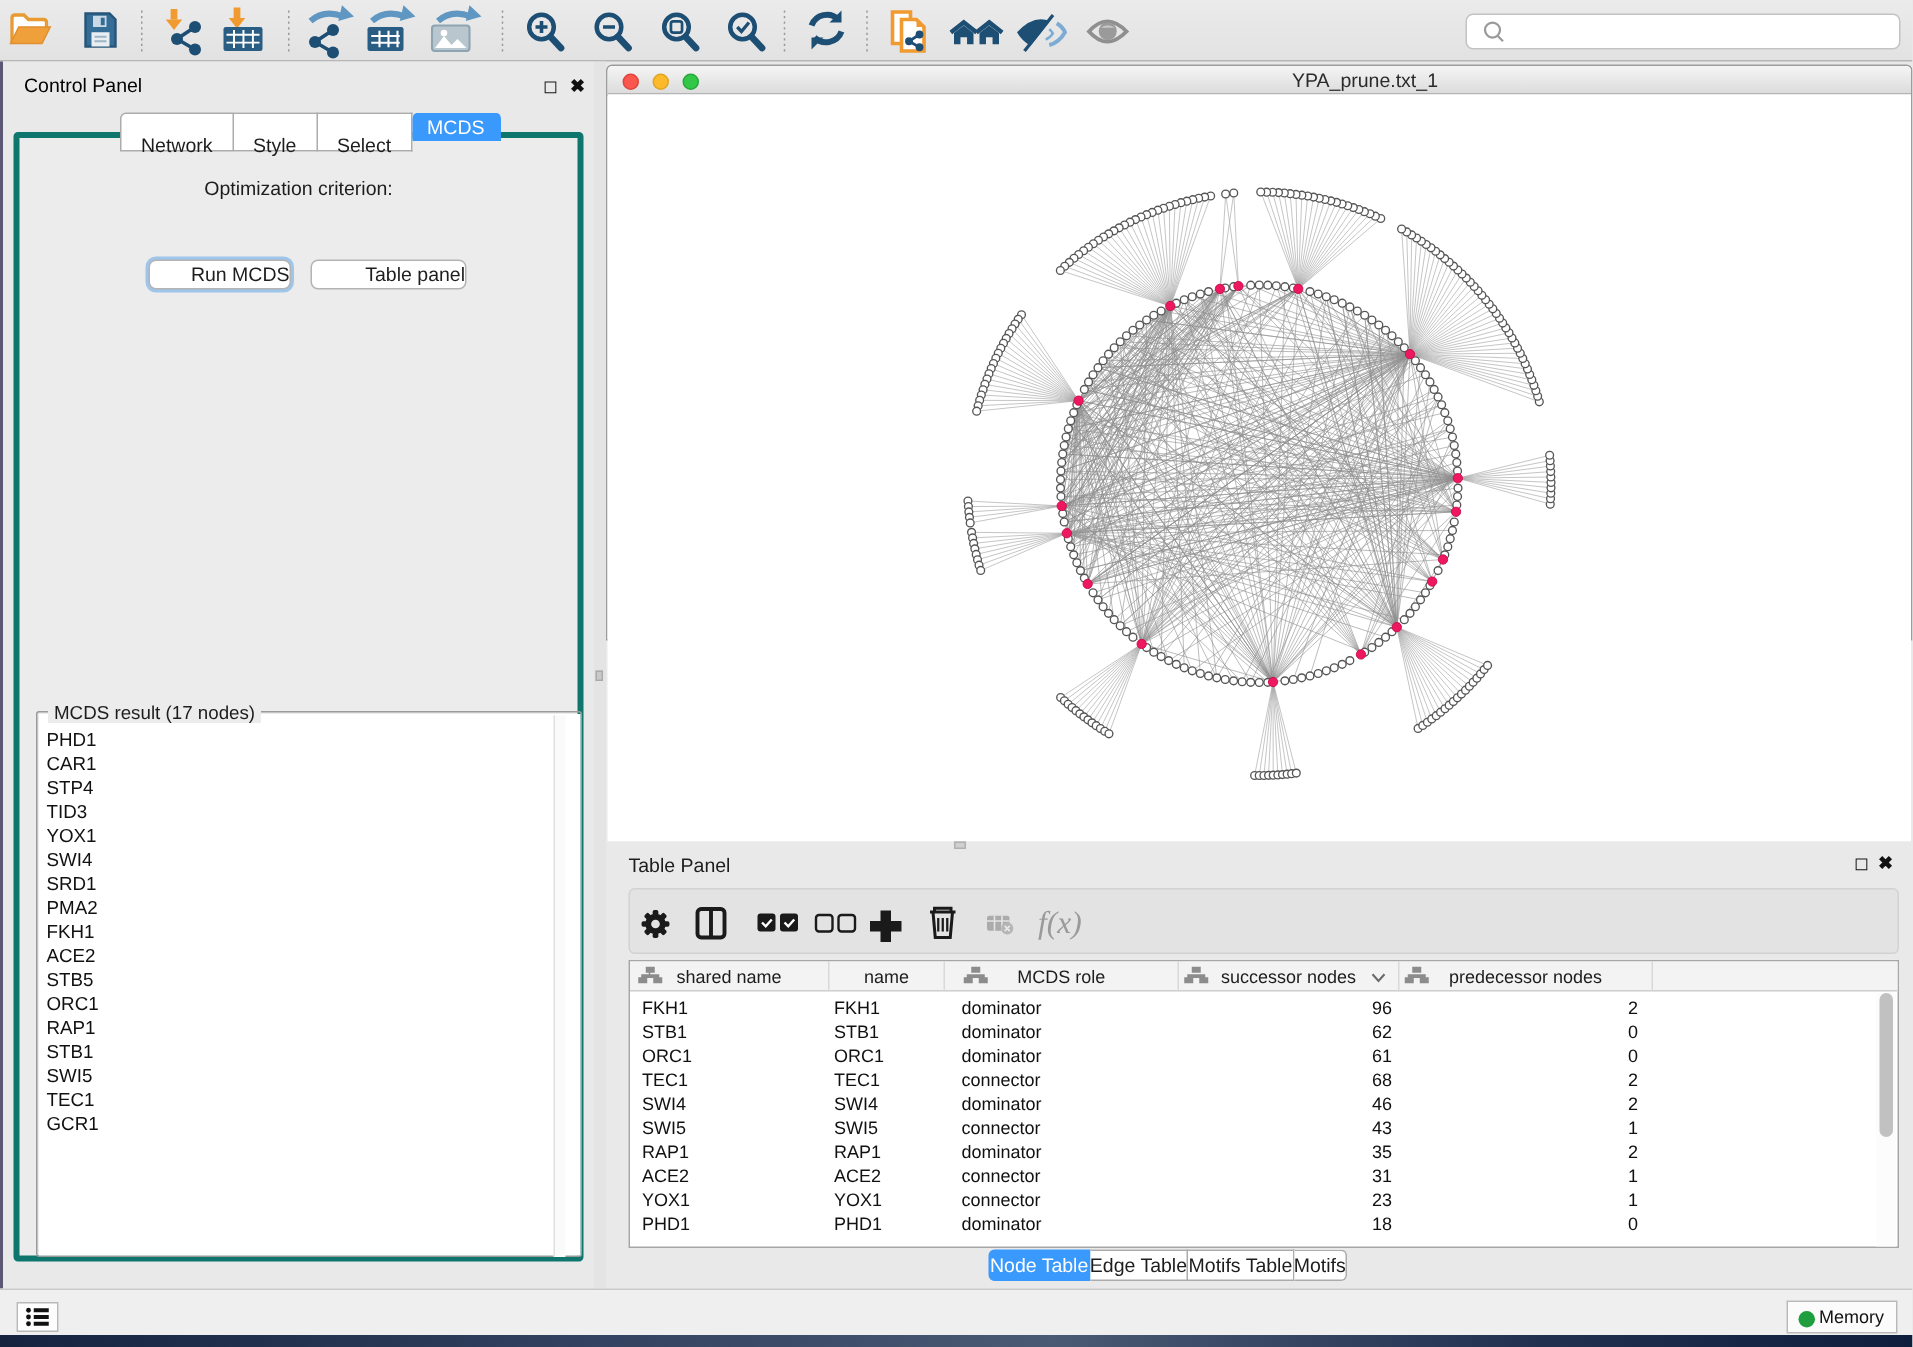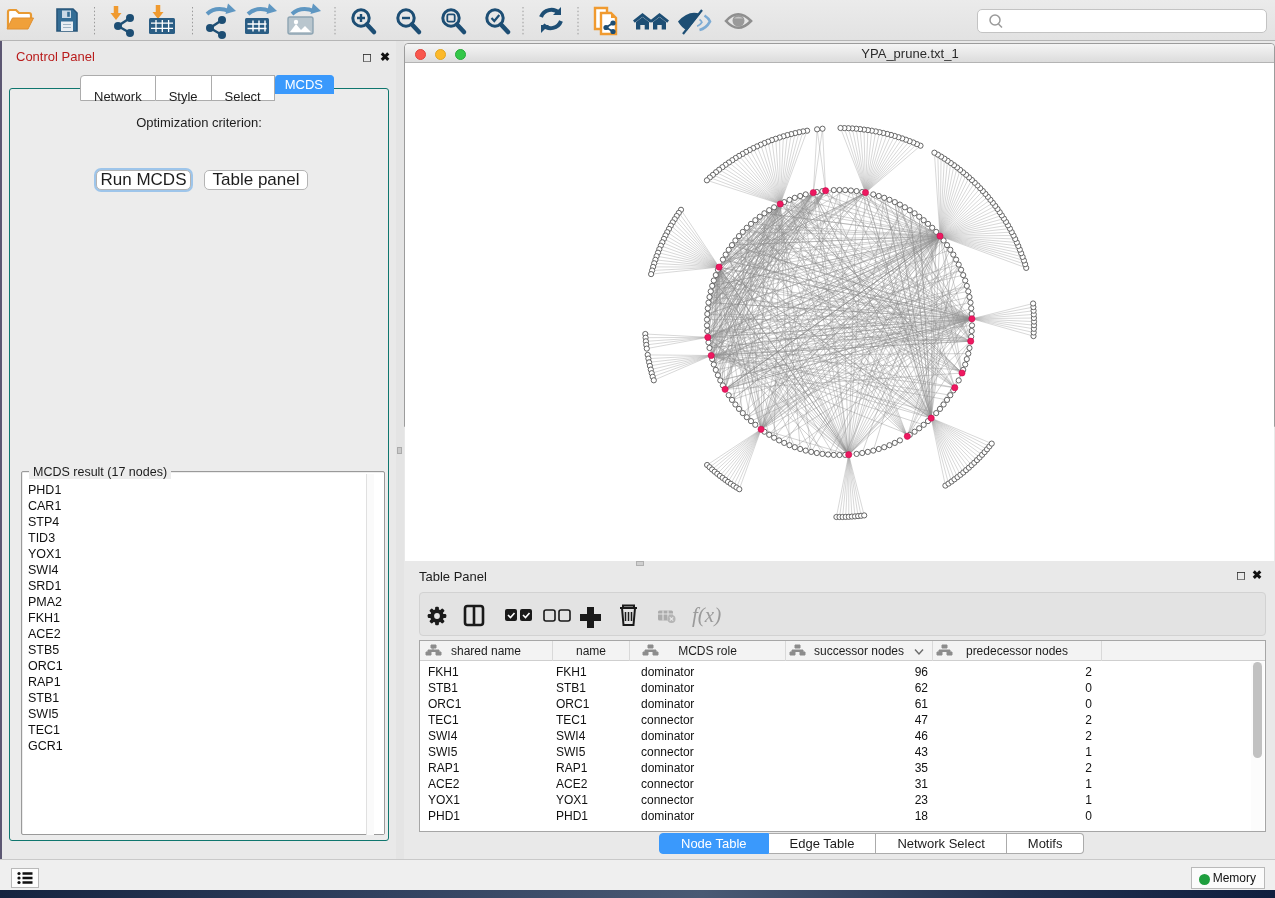--- a/index.html
+++ b/index.html
@@ -7,38 +7,38 @@
   .abs { position:absolute; }
   
   #toolbar { left:0; top:0; width:1275px; height:41px;
     background:linear-gradient(#ebebeb,#e2e2e2); border-bottom:1px solid #b6b6b6; }
   #searchbox { position:absolute; left:977px; top:9px; width:290px; height:24px;
     background:#fff; border:1px solid #c3c3c3; border-radius:5px; }
   
   #ledge { left:0; top:41px; width:2px; height:849px; background:#5c5772; }
   
   #cpanel { left:2px; top:41px; width:394px; height:818px; background:#e9e9e9; }
-  #cpanel-title { position:absolute; left:14px; top:8px; font-size:13px; color:#b91c1c; }
+  #cpanel-title { position:absolute; left:14px; top:8px; font-size:13px; color:#000000; }
   .winbtn { position:absolute; top:9px; font-size:12px; color:#111; }
   #tabs { position:absolute; left:78px; top:34px; height:19px; font-size:13px; z-index:5; }
   .tab { float:left; background:#fff; border:1px solid #acacac; border-left:none;
     height:19px; line-height:18px; padding:12px 13px; color:#1d1d1d; }
   .tab.first { border-left:1px solid #acacac; border-radius:4px 0 0 0; }
   .tab.sel { background:#3a99fc; color:#fff; border-color:#3a99fc; border-radius:4px 4px 0 0; padding:0 10px; }
   #cpanel-body { position:absolute; left:7px; top:47px; width:380px; height:753px;
-    background:#ececec; border:1px solid #0f766e; border-radius:3px;text-decoration:underline; }
+    background:#ececec; border:4px solid #0f766e; border-radius:3px;text-decoration:underline; }
   
   #optlabel { position:absolute; left:0; width:100%; top:26px; text-align:center; font-size:13px; color:#1d1d1d;}
   #combo { position:absolute; left:36px; top:49px; width:313px; height:20px; background:#fff;
     border:1px solid #b9b9b9; border-radius:4px; font-size:13px; line-height:18px; color:#111;
     padding-left:9px; }
   #combo .chev { position:absolute; right:-1px; top:-1px; width:20px; height:20px; border-radius:4px;
     background:linear-gradient(#59aafd,#2d87fb); }
   .btn { position:absolute; top:81px; height:20px; background:#fff; border:1px solid #b4b4b4;
-    border-radius:5px; font-size:17px; text-align:center; line-height:18px; color:#1d1d1d; }
+    border-radius:5px; font-size:13px; text-align:right; line-height:18px; color:#1d1d1d; }
   #runbtn { left:86px; width:95px; box-shadow:0 0 0 2px #9ec5ea; }
   #closebtn { left:194px; width:104px; }
   
   #mcdsgroup { position:absolute; left:11px; top:382px; width:364px; height:364px;
     border:1px solid #9a9a9a; border-radius:2px; }
   #mcdslabel { position:absolute; left:7px; top:-7px; background:#ececec; padding:0 4px;
     font-size:12.5px; color:#1d1d1d; }
   #mcdslist { position:absolute; left:1px; top:1px; width:361px; height:361px; background:#fff;
     font-size:12.5px; color:#111; padding:9px 0 0 5px; line-height:16px; }
   #mcdsscroll { position:absolute; right:10px; top:1px; width:8px; height:361px;
@@ -67,21 +67,21 @@
   .trow { position:absolute; left:0; width:830px; height:16px; line-height:16px; color:#111; }
   .c1 { position:absolute; left:8px; }
   .c2 { position:absolute; left:136px; }
   .c3 { position:absolute; left:221px; }
   .c4 { position:absolute; left:400px; width:108px; text-align:right; }
   .c5 { position:absolute; left:560px; width:112px; text-align:right; }
   #tscroll { position:absolute; right:1px; top:21px; width:13px; height:169px; background:#fcfcfc; }
   #tthumb { position:absolute; left:2px; top:0px; width:9px; height:96px; background:#c1c1c1; border-radius:5px; }
   #btabs { position:absolute; left:255px; top:267px; height:21px; font-size:13px; }
   .btab { float:left; background:#fff; border:1px solid #ababab; border-left:none; height:21px;
-    line-height:20px; padding:0 21px; color:#1d1d1d; }
+    line-height:20px; padding:0 0; color:#1d1d1d; }
   .btab.first { border-left:1px solid #ababab; border-radius:4px 0 0 4px; }
   .btab.last { border-radius:0 4px 4px 0; }
   .btab.sel { background:#3a99fc; color:#fff; border-color:#3a99fc; }
   
   #statusbar { left:0; top:859px; width:1275px; height:31px; background:#efefef;
     border-top:1px solid #c9c9c9; }
   #listbtn { position:absolute; left:11px; top:8px; width:28px; height:20px; background:#fdfdfd;
     border:1px solid #b9b9b9; }
   #membtn { position:absolute; left:1191px; top:7px; width:74px; height:22px; background:#fbfbfb;
     border:1px solid #b9b9b9; font-size:12px; line-height:21px; color:#111; text-align:right; padding-right:8px;}
@@ -652,21 +652,21 @@
           <span class="c1">ORC1</span>
           <span class="c2">ORC1</span>
           <span class="c3">dominator</span>
           <span class="c4">61</span>
           <span class="c5">0</span>
         </div>
         <div class="trow" style="top:71px;">
           <span class="c1">TEC1</span>
           <span class="c2">TEC1</span>
           <span class="c3">connector</span>
-          <span class="c4">47</span>
+          <span class="c4">68</span>
           <span class="c5">2</span>
         </div>
         <div class="trow" style="top:87px;">
           <span class="c1">SWI4</span>
           <span class="c2">SWI4</span>
           <span class="c3">dominator</span>
           <span class="c4">46</span>
           <span class="c5">2</span>
         </div>
         <div class="trow" style="top:103px;">
@@ -705,21 +705,21 @@
           <span class="c5">0</span>
         </div>
       </div>
       <div id="tscroll">
         <div id="tthumb"></div>
       </div>
     </div>
     <div id="btabs">
       <div class="btab first sel">Node Table</div>
       <div class="btab">Edge Table</div>
-      <div class="btab">Network Select</div>
+      <div class="btab">Motifs Table</div>
       <div class="btab last">Motifs</div>
     </div>
   </div>
   <div class="abs" id="statusbar">
     <div id="listbtn"><svg width="26" height="18" viewBox="0 0 26 18">
       <g fill="#111">
           <circle cx="7" cy="4.5" r="1.6"></circle>
           <circle cx="7" cy="9" r="1.6"></circle>
           <circle cx="7" cy="13.5" r="1.6"></circle>
       <path d="M10.5 3.2 h10 v2.6 h-10 z M10.5 7.7 h10 v2.6 h-10 z M10.5 12.2 h10 v2.6 h-10 z"></path>

